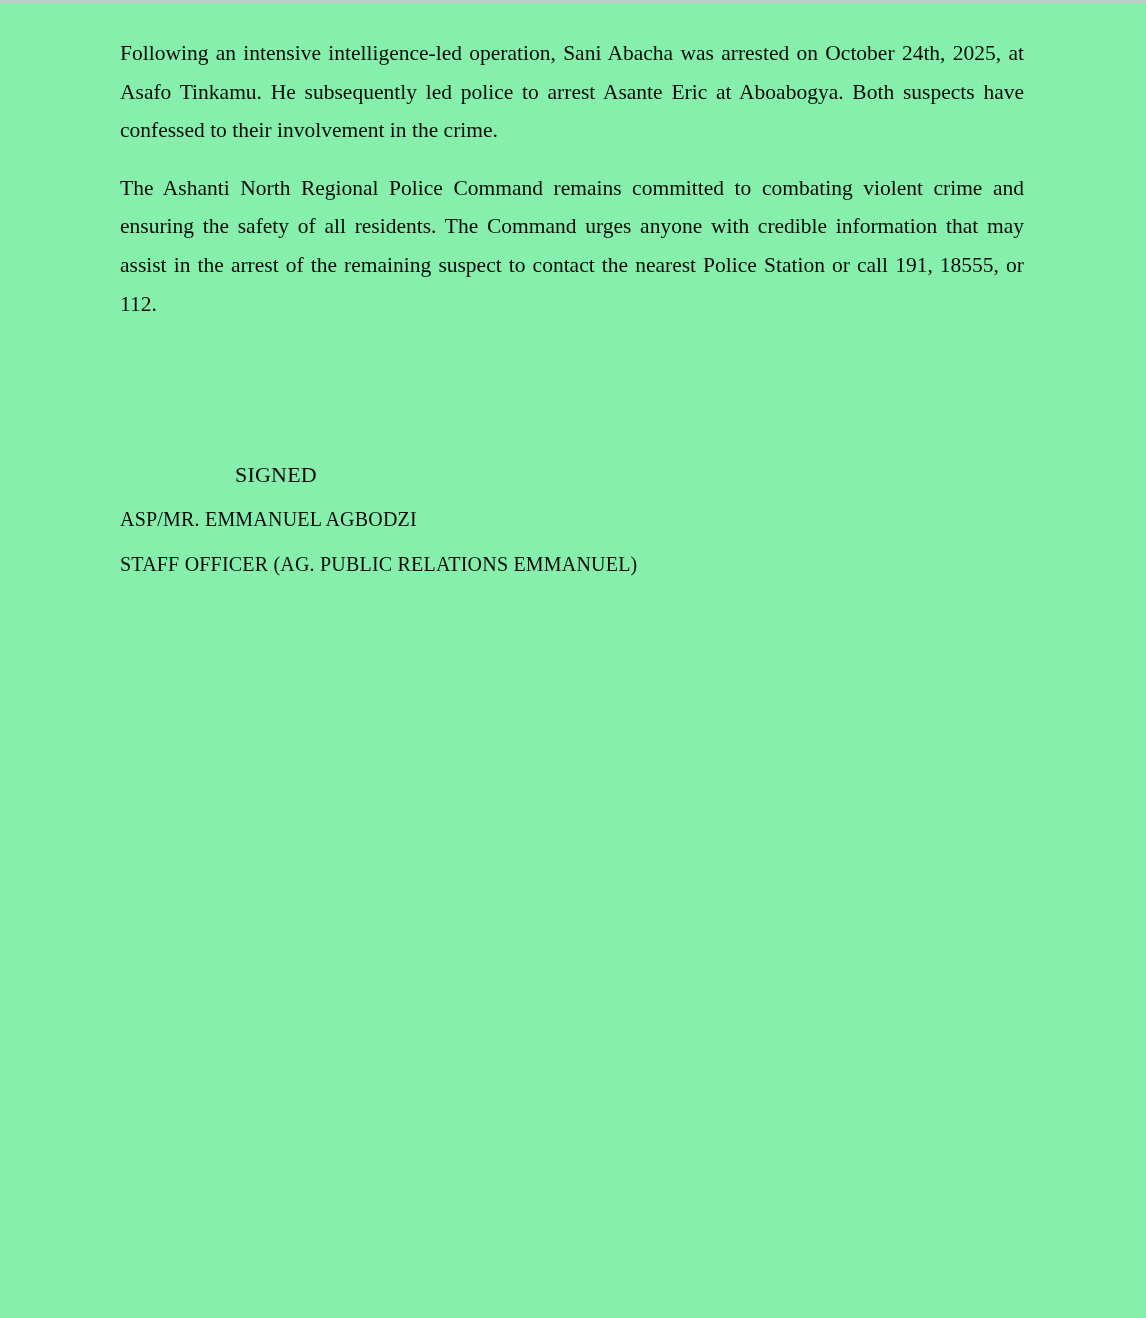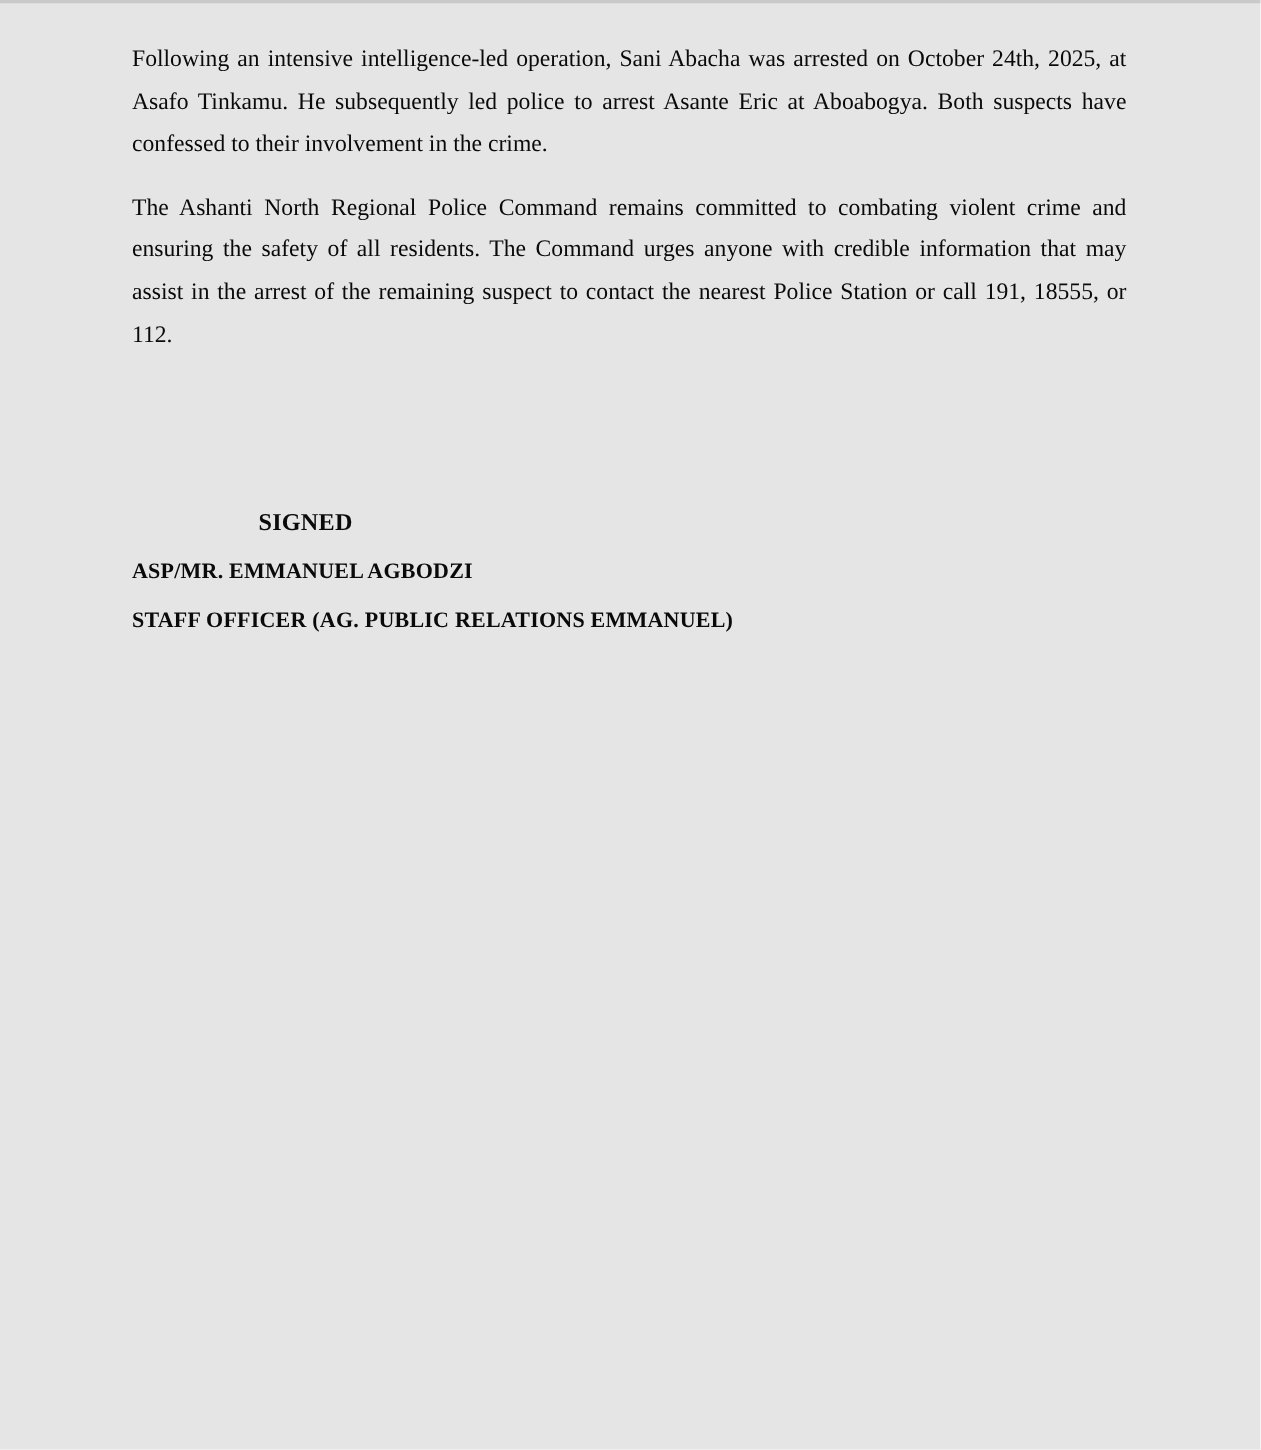--- a/index.html
+++ b/index.html
@@ -4,42 +4,42 @@
 <style>
   html, body {
     margin: 0;
     padding: 0;
     background: #ffffff;
   }
   .page {
     position: relative;
     width: 1146px;
     height: 1318px;
-    background: #e5e5e5;
+    background: #86efac;
     box-sizing: border-box;
     border-top: 3px solid #c9c9c9;
     font-family: "Liberation Serif", "DejaVu Serif", serif;
     color: #0a0a0a;
     overflow: hidden;
   }
   .doc-body {
     padding: 31px 122px 0 120px;
   }
   p.doc-para {
     margin: 0 0 19px 0;
     font-size: 21.5px;
     line-height: 38.6px;
     text-align: justify;
     text-justify: inter-word;
   }
   .sig-spacer {
     height: 110px;
   }
   .sig-block {
-    font-weight: bold;
+    font-weight: normal;
   }
   .signed-label {
     font-size: 22px;
     line-height: 45px;
     margin-left: 115px;
     letter-spacing: 0.2px;
   }
   .sig-line {
     font-size: 20px;
     line-height: 45px;

